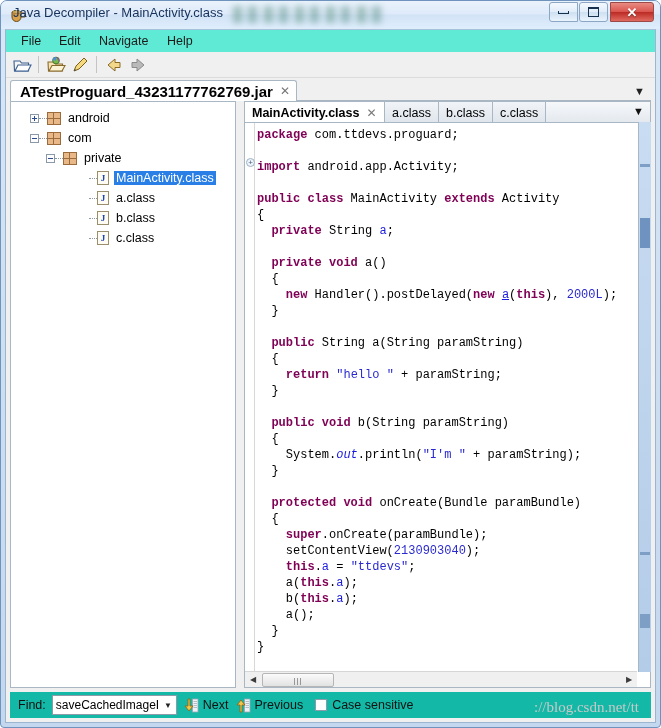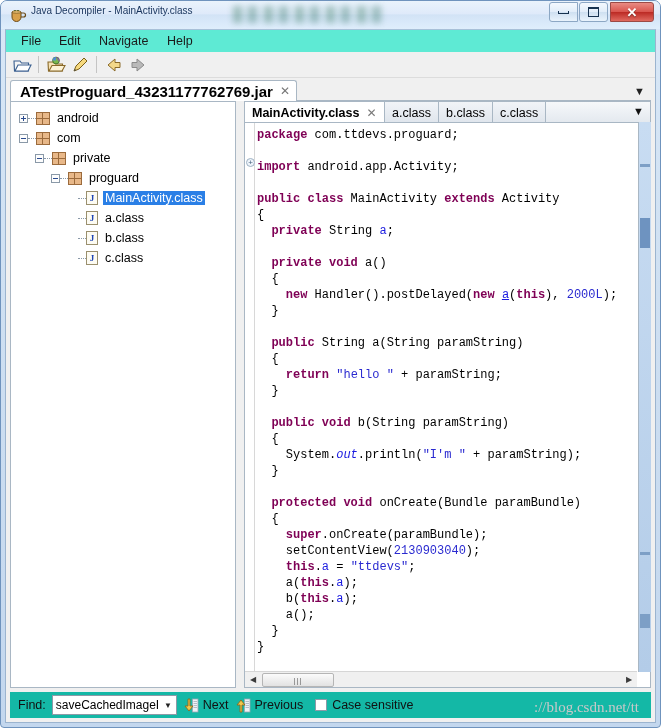--- a/index.html
+++ b/index.html
@@ -23,22 +23,22 @@
   
   #titlebar {
     position: absolute; left: 0; top: 0; right: 0; height: 28px;
     border-radius: 6px 6px 0 0;
     background: linear-gradient(to bottom,#eaf3fc 0%, #dfeafa 45%, #d2e3f6 50%, #dfeefc 100%);
   }
   #app-icon {
     position: absolute; left: 8px; top: 5px; width: 18px; height: 18px;
   }
   #title-text {
-    position: absolute; left: 30px; top: 4px;
-    font-size: 10px; color: #15325b;
+    position: absolute; left: 12px; top: 4px;
+    font-size: 13px; color: #15325b;
     white-space: nowrap;
   }
   #title-blur {
     position: absolute; left: 232px; top: 5px;
     width: 150px; height: 17px;
     background: repeating-linear-gradient(90deg,
       rgba(84,140,120,0.55) 0px, rgba(84,140,120,0.55) 9px,
       rgba(190,220,225,0.25) 9px, rgba(190,220,225,0.25) 15px,
       rgba(70,130,115,0.5) 15px, rgba(70,130,115,0.5) 24px,
       rgba(200,225,230,0.2) 24px, rgba(200,225,230,0.2) 31px);
@@ -134,20 +134,21 @@
   #tree {
     position: absolute; left: 0; top: 0; right: 0; bottom: 0;
     overflow: hidden;
     padding: 6px 0 0 0;
   }
   .tnode {
     position: relative; height: 20px;
     display: flex; align-items: center;
     font-size: 12.5px; color: #000;
     white-space: nowrap;
+    padding-left: 11px;
   }
   .texpander {
     width: 9px; height: 9px;
     border: 1px solid #8a99a8;
     background: #fdfdfd;
     position: relative; flex: 0 0 auto;
   }
   .texpander::before {
     content:""; position:absolute; left:1px; right:1px; top:3px; height:1px; background:#2b4b8f;
   }
@@ -425,27 +426,20 @@
               <span class="tlabel">com</span>
             </div>
             <div class="tnode">
               <div class="tspacer" style="width: 24px;"></div>
               <div class="texpander"></div>
               <div class="tdash"></div>
               <div class="pkg-icon"></div>
               <span class="tlabel">private</span>
             </div>
             <div class="tnode">
-              <div class="tspacer" style="width: 40px;"></div>
-              <div class="texpander"></div>
-              <div class="tdash"></div>
-              <div class="pkg-icon"></div>
-              <span class="tlabel">proguard</span>
-            </div>
-            <div class="tnode">
               <div class="tspacer" style="width: 56px;"></div>
               <div class="tspacer" style="width: 11px;"></div>
               <div class="tdash"></div>
               <div class="cls-icon">J</div>
               <span class="tlabel sel">MainActivity.class</span>
             </div>
             <div class="tnode">
               <div class="tspacer" style="width: 56px;"></div>
               <div class="tspacer" style="width: 11px;"></div>
               <div class="tdash"></div>

